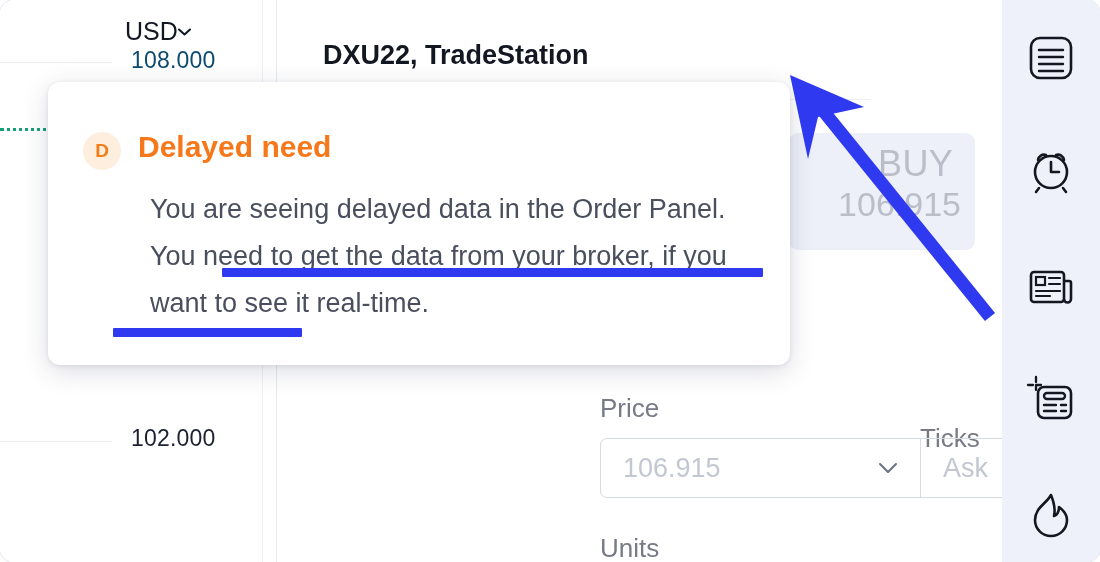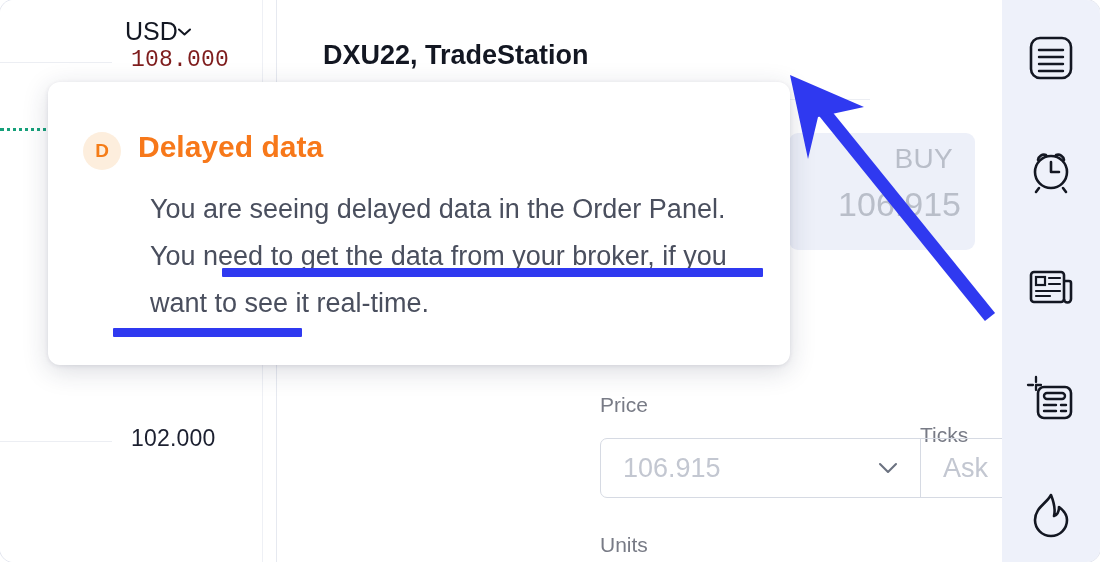--- a/index.html
+++ b/index.html
@@ -55,21 +55,21 @@
     height: 1px;
     background: #eceef3;
   }
   .price-tag {
     position: absolute;
     color: #1c2030;
     font-size: 23px;
     letter-spacing: .2px;
     white-space: nowrap;
   }
-  .price-tag.faded { color: #7f1d1d; font-family: Liberation Mono, monospace; }
+  .price-tag.faded { color: #0c4a6e; }
   .currency-sel {
     position: absolute;
     left: 125px;
     top: 17px;
     display: flex;
     align-items: center;
     color: #131722;
     font-size: 25px;
     cursor: pointer;
   }
@@ -116,21 +116,21 @@
     width: 186px;
     height: 117px;
     background: #edf0f9;
     border-radius: 9px;
   }
   .buy-label {
     position: absolute;
     right: 22px;
     top: 10px;
     color: #b9bec9;
-    font-size: 28px;
+    font-size: 36px;
     letter-spacing: .3px;
   }
   .buy-price {
     position: absolute;
     right: 14px;
     top: 52px;
     color: #b9bec9;
     font-size: 34px;
   }
   .order-type {
@@ -138,21 +138,21 @@
     left: 530px;
     top: 275px;
     font-size: 27px;
     color: #131722;
     white-space: nowrap;
   }
 
   .field-label {
     position: absolute;
     color: #787b86;
-    font-size: 21px;
+    font-size: 26px;
   }
   .input-row {
     position: absolute;
     left: 322px;
     top: 438px;
     width: 641px;
     height: 60px;
     border: 1px solid #d6dae3;
     border-radius: 7px;
     box-sizing: border-box;
@@ -352,21 +352,21 @@
       <path d="M18 32 H30 M35 32 H40 M18 38 H30 M35 38 H40" stroke="#131722" stroke-width="2.4" stroke-linecap="round"></path>
     </svg>
 
     <svg class="sb-icon" style="top:490px;" viewBox="0 0 50 50">
       <path d="M25 5 C20 14 9 18 9 30 a16 16 0 0 0 32 0 c0 -6 -4 -10 -8 -13 c0 5 -2 8 -5 9 c2 -8 -1 -16 -3 -21 Z" fill="none" stroke="#131722" stroke-width="2.6" stroke-linejoin="round"></path>
     </svg>
   </div>
 
   <div class="tooltip-card">
     <div class="tt-badge">D</div>
-    <div class="tt-title">Delayed data</div>
+    <div class="tt-title">Delayed need</div>
     <div class="tt-body">You are seeing delayed data in the Order Panel. You need to get the data from your broker, if you want to see it real-time.</div>
   </div>
 
   <div class="underline" style="left:222px; top:268px; width:541px;"></div>
   <div class="underline" style="left:113px; top:328px; width:189px;"></div>
 
   <svg class="arrow-svg" viewBox="0 0 250 270">
     <path d="M48 37 L230 262" stroke="#2f39f0" stroke-width="13" stroke-linecap="butt"></path>
     <path d="M30 20 L104 52 L58 62 L48 104 Z" fill="#2f39f0"></path>
   </svg>

